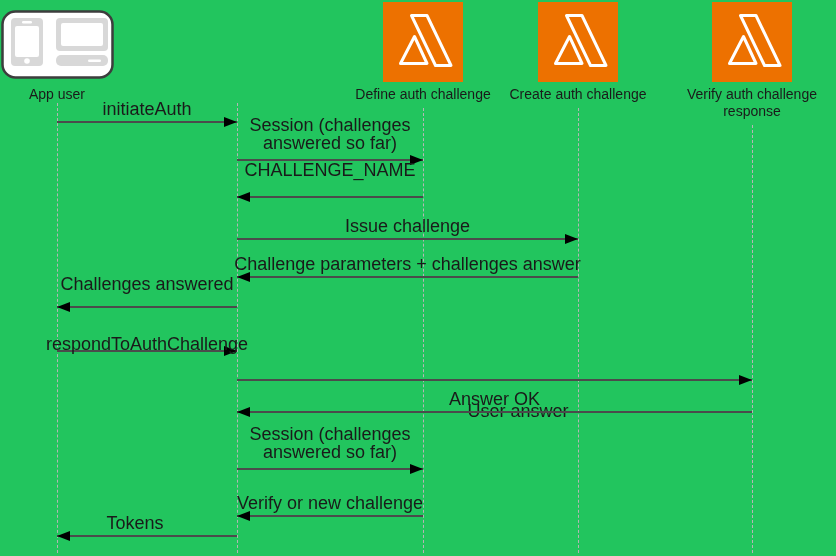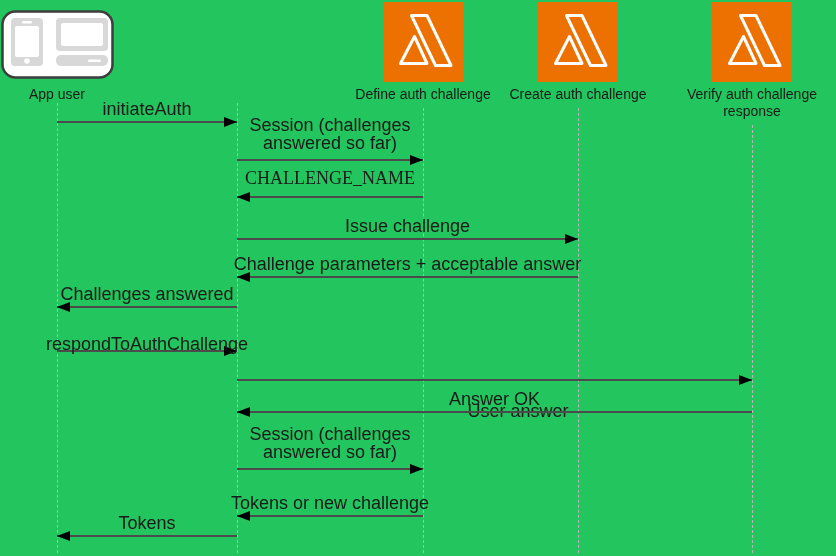--- a/index.html
+++ b/index.html
@@ -81,41 +81,41 @@
   </div>
 <div class="lifeline" style="left: 752px; top: 125px; height: 428px;"></div>
     <div class="msg-line" style="left: 57px; top: 121px; width: 180px;"></div>
     <div class="msg-head right" style="top: 117px; left: 224px;"></div>
     <div class="msg-label" style="left: 147px; top: 100px;">initiateAuth</div>
     <div class="msg-line" style="left: 237px; top: 159px; width: 186px;"></div>
     <div class="msg-head right" style="top: 155px; left: 410px;"></div>
     <div class="msg-label wrap" style="left: 330px; top: 116px;">Session (challenges answered so far)</div>
     <div class="msg-line" style="left: 237px; top: 196px; width: 186px;"></div>
     <div class="msg-head left" style="top: 192px; left: 237px;"></div>
-    <div class="msg-label" style="left: 330px; top: 169px; font-family: Liberation Serif, serif;">CHALLENGE_NAME</div>
+    <div class="msg-label" style="left: 330px; top: 161px;">CHALLENGE_NAME</div>
     <div class="msg-line" style="left: 237px; top: 238px; width: 341px;"></div>
     <div class="msg-head right" style="top: 234px; left: 565px;"></div>
     <div class="msg-label" style="left: 407.5px; top: 217px;">Issue challenge</div>
     <div class="msg-line" style="left: 237px; top: 276px; width: 341px;"></div>
     <div class="msg-head left" style="top: 272px; left: 237px;"></div>
-    <div class="msg-label" style="left: 407.5px; top: 255px;">Challenge parameters + acceptable answer</div>
+    <div class="msg-label" style="left: 407.5px; top: 255px;">Challenge parameters + challenges answer</div>
     <div class="msg-line" style="left: 57px; top: 306px; width: 180px;"></div>
     <div class="msg-head left" style="top: 302px; left: 57px;"></div>
-    <div class="msg-label" style="left: 147px; top: 285px;">Challenges answered</div>
+    <div class="msg-label" style="left: 147px; top: 275px;">Challenges answered</div>
     <div class="msg-line" style="left: 57px; top: 350px; width: 180px;"></div>
     <div class="msg-head right" style="top: 346px; left: 224px;"></div>
     <div class="msg-label" style="left: 147px; top: 335px;">respondToAuthChallenge</div>
     <div class="msg-line" style="left: 237px; top: 379px; width: 515px;"></div>
     <div class="msg-head right" style="top: 375px; left: 739px;"></div>
     <div class="msg-label" style="left: 518px; top: 358px; margin-top: 44px;">User answer</div>
     <div class="msg-line" style="left: 237px; top: 411px; width: 515px;"></div>
     <div class="msg-head left" style="top: 407px; left: 237px;"></div>
     <div class="msg-label" style="left: 494.5px; top: 390px;">Answer OK</div>
     <div class="msg-line" style="left: 237px; top: 468px; width: 186px;"></div>
     <div class="msg-head right" style="top: 464px; left: 410px;"></div>
     <div class="msg-label wrap" style="left: 330px; top: 425px;">Session (challenges answered so far)</div>
     <div class="msg-line" style="left: 237px; top: 515px; width: 186px;"></div>
     <div class="msg-head left" style="top: 511px; left: 237px;"></div>
-    <div class="msg-label" style="left: 330px; top: 494px;">Tokens or new challenge</div>
+    <div class="msg-label" style="left: 330px; top: 494px;">Verify or new challenge</div>
     <div class="msg-line" style="left: 57px; top: 535px; width: 180px;"></div>
     <div class="msg-head left" style="top: 531px; left: 57px;"></div>
-    <div class="msg-label" style="left: 147px; top: 514px; text-align: right;">Tokens</div>
+    <div class="msg-label" style="left: 135px; top: 514px; text-align: right;">Tokens</div>
   </div>
 
 </body></html>

